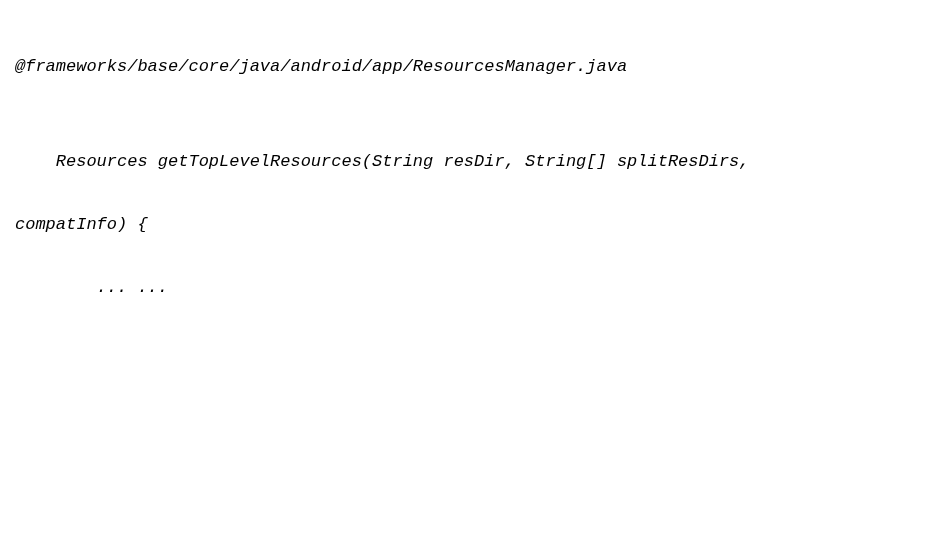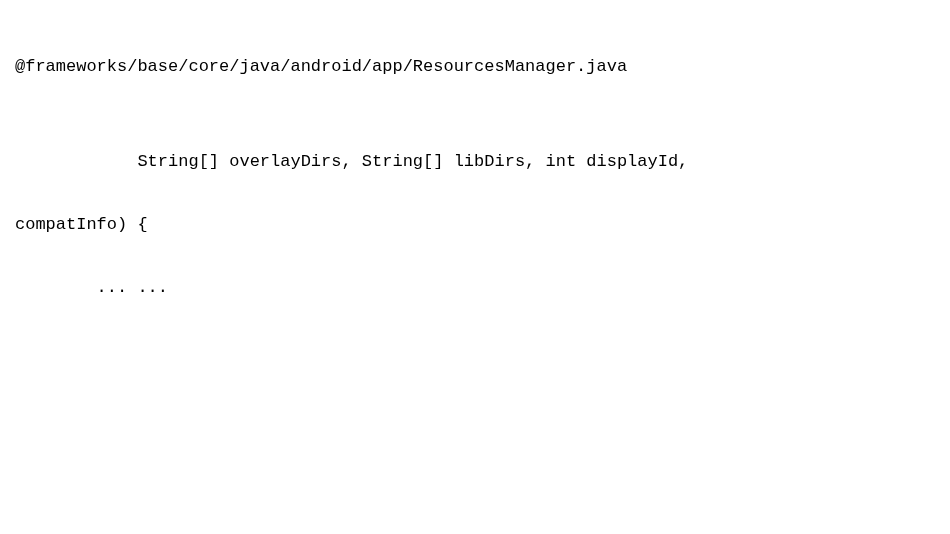--- a/index.html
+++ b/index.html
@@ -13,29 +13,30 @@
     }
     .code-container {
       padding: 20px 15px;
       font-size: 17px;
       line-height: 1.85;
       color: #000000;
       white-space: pre;
     }
     .line {
       display: block;
+      font-style: italic;
     }
   </style>
 </head>
 <body>
 
 <div class="code-container">
 <span class="line">@frameworks/base/core/java/android/app/ResourcesManager.java</span>
 <span class="line"></span>
-<span class="line">            String[] overlayDirs, String[] libDirs, int displayId,</span>
+<span class="line">    Resources getTopLevelResources(String resDir, String[] splitResDirs,</span>
 <span class="line">compatInfo) {</span>
 <span class="line">        ... ...</span>
 <span class="line"></span>
 
 
 
 
 
 
 <span class="line"></span>

